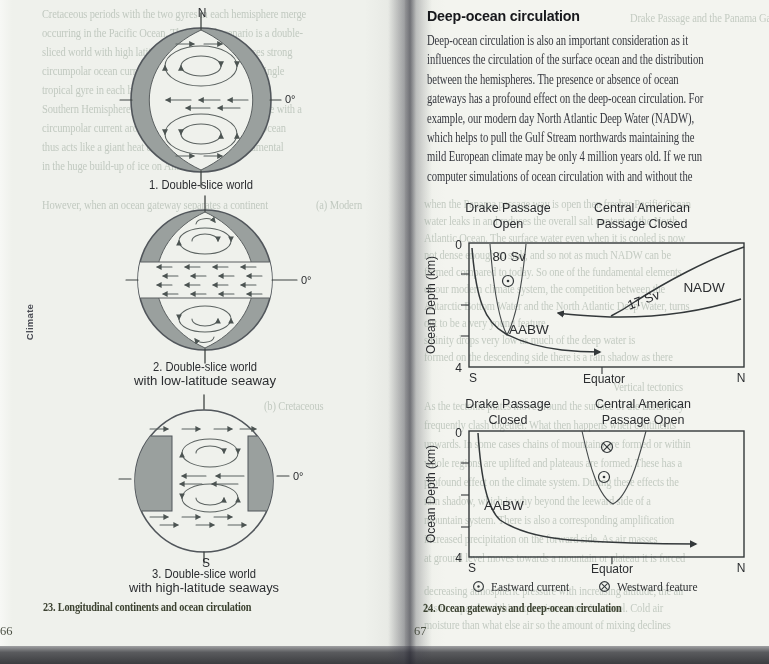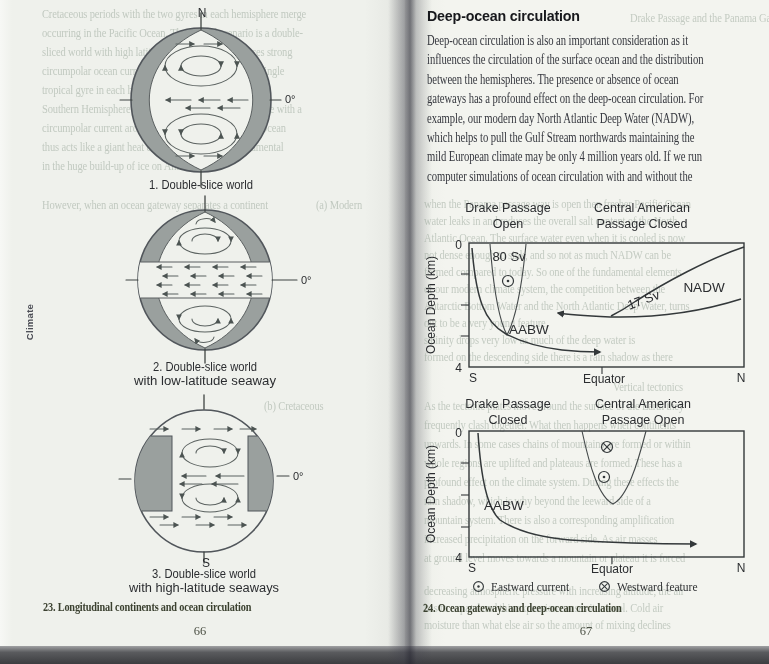--- a/index.html
+++ b/index.html
@@ -23,21 +23,21 @@
       font-family:"Liberation Sans",sans-serif;font-weight:bold;font-size:9.5px;color:#4b4d55;letter-spacing:.3px;}
   svg{position:absolute;z-index:2;overflow:visible;}
   .heading{position:absolute;left:427px;top:7px;z-index:2;font-family:"Liberation Sans",sans-serif;
       font-weight:bold;font-size:15.5px;color:#17181c;letter-spacing:-0.2px;
       transform:scaleX(.92);transform-origin:left top;white-space:nowrap;}
   .bodytext{position:absolute;left:427px;top:31px;z-index:2;font-size:14.8px;line-height:19.4px;
       color:#35373e;white-space:pre;letter-spacing:-0.1px;
       transform:scaleX(.72);transform-origin:left top;}
   .fig-caption{position:absolute;z-index:3;font-weight:bold;font-size:12.5px;color:#3b4130;
       letter-spacing:-0.2px;white-space:nowrap;transform:scaleX(.82);transform-origin:left top;}
-  .pagenum{position:absolute;z-index:3;font-size:12.5px;color:#4b5044;text-align:center;}
+  .pagenum{position:absolute;z-index:3;font-size:12.5px;color:#4b5044;}
   .legend-item{position:absolute;z-index:3;display:flex;align-items:center;gap:6px;
       font-family:Liberation Serif, serif;font-size:11.5px;color:#2e3032;}
   .legend-item svg{position:static;}
   text{fill:#2b2d30;}
   .sans{font-family:"Liberation Sans",sans-serif;}
 </style>
 </head>
 <body>
 
 <div class="book">

